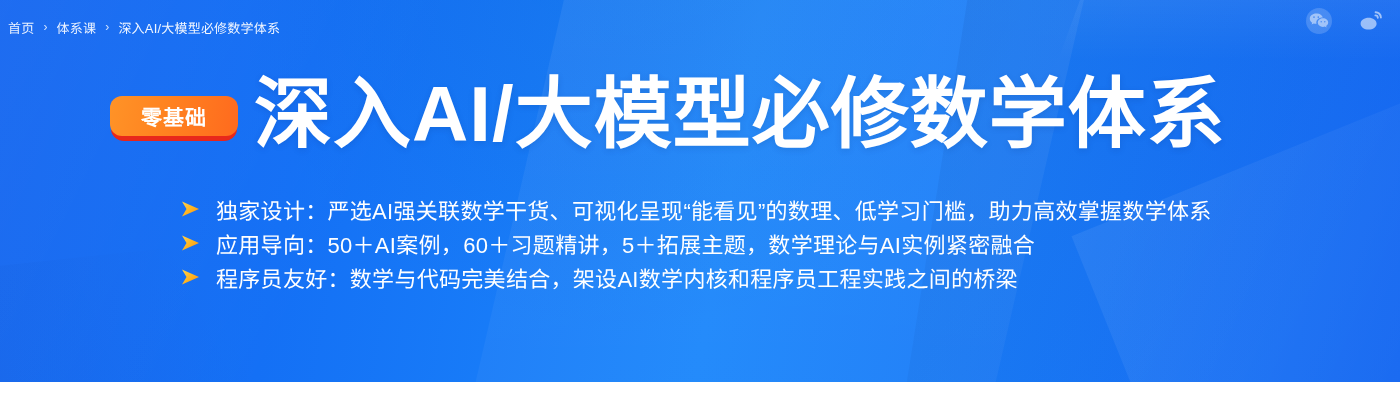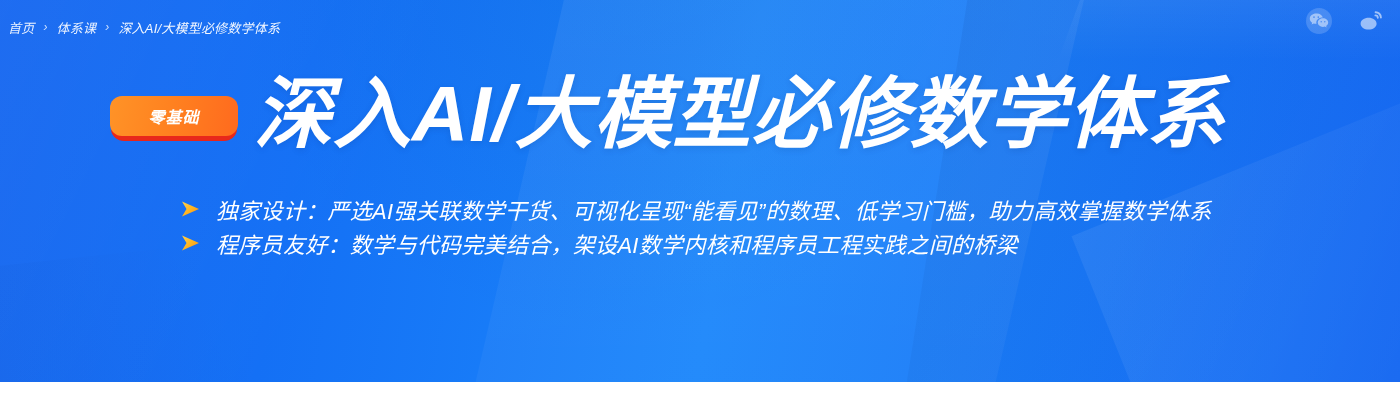--- a/index.html
+++ b/index.html
@@ -24,21 +24,20 @@
 
   
   .banner {
     position: absolute;
     left: 0;
     top: 0;
     width: 1400px;
     height: 382px;
     overflow: hidden;
     background: linear-gradient(100deg, #1667f0 0%, #1470f5 22%, #1b86fb 52%, #1a7cf8 70%, #1668f1 100%);
-    font-style: italic;
   }
 
   
   .facet {
     position: absolute;
     pointer-events: none;
   }
   .facet-1 {
     left: -120px; top: -140px;
     width: 700px; height: 700px;
@@ -154,21 +153,21 @@
     position: relative;
     display: inline-flex;
     align-items: center;
     justify-content: center;
     min-width: 100px;
     height: 40px;
     padding: 0 14px;
     border-radius: 12px;
     background: linear-gradient(100deg, #ff9327 0%, #ff8220 45%, #ff6a1e 100%);
     color: #ffffff;
-    font-size: 16px;
+    font-size: 21px;
     font-weight: bold;
     letter-spacing: 1px;
     box-shadow: 0 5px 0 -1px #e8281b;
     z-index: 2;
   }
   .badge-shadow {
     position: absolute;
     left: 2px;
     top: 7px;
     width: calc(100% - 4px);
@@ -275,18 +274,24 @@
             </linearGradient>
           </defs>
           <path d="M2 1.5 L19 9 L2 16.5 L6.5 9 Z" fill="url(#ag1)"></path>
         </svg>
         <span class="feature-text">独家设计：严选AI强关联数学干货、可视化呈现“能看见”的数理、低学习门槛，助力高效掌握数学体系</span>
       </li>
       <li class="feature">
         <svg class="arrow-icon" viewBox="0 0 22 18" aria-hidden="true">
           <path d="M2 1.5 L19 9 L2 16.5 L6.5 9 Z" fill="url(#ag1)"></path>
         </svg>
+        <span class="feature-text">应用导向：50＋AI案例，60＋习题精讲，5＋拓展主题，数学理论与AI实例紧密融合</span>
+      </li>
+      <li class="feature">
+        <svg class="arrow-icon" viewBox="0 0 22 18" aria-hidden="true">
+          <path d="M2 1.5 L19 9 L2 16.5 L6.5 9 Z" fill="url(#ag1)"></path>
+        </svg>
         <span class="feature-text">程序员友好：数学与代码完美结合，架设AI数学内核和程序员工程实践之间的桥梁</span>
       </li>
     </ul>
 
   </div>
 </div>
 
 </body></html>

